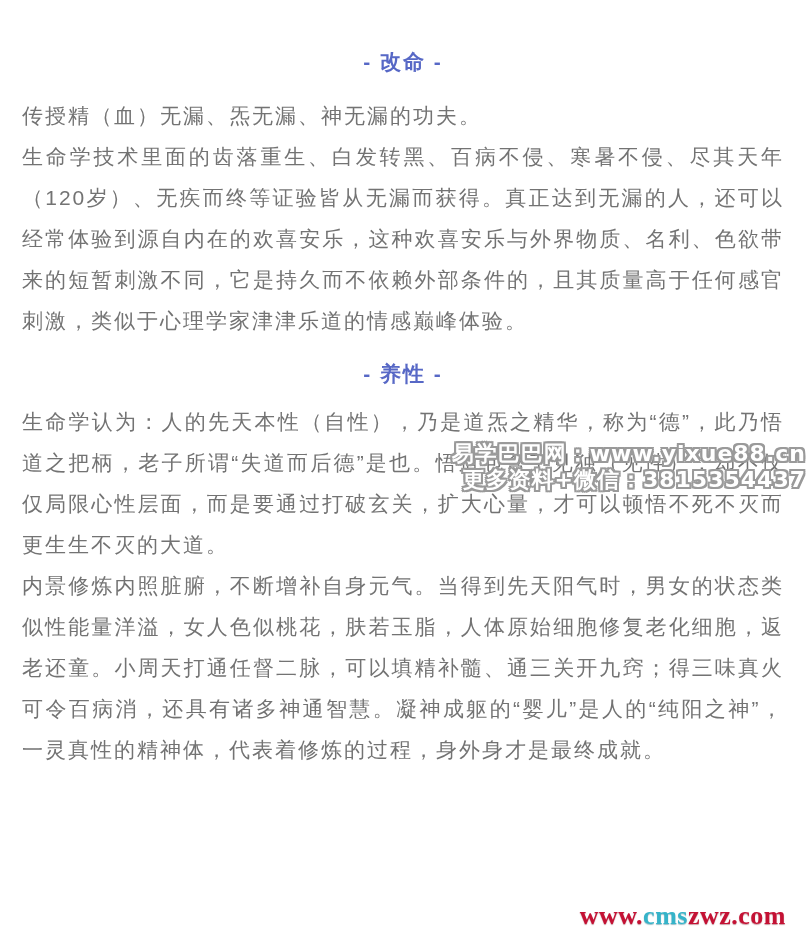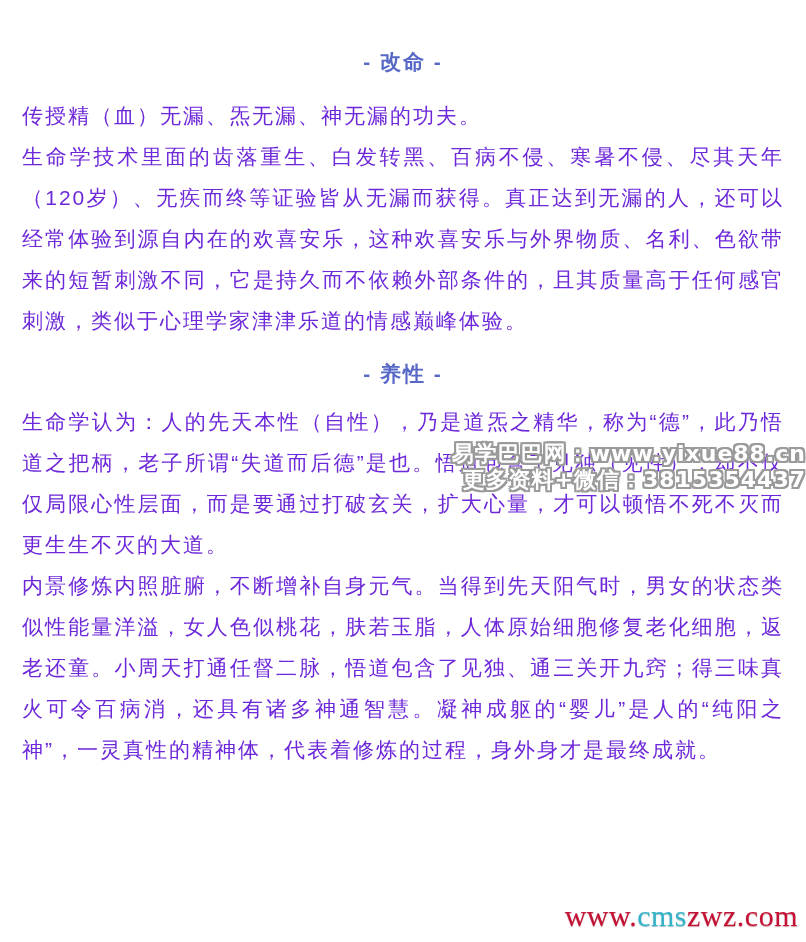--- a/index.html
+++ b/index.html
@@ -26,21 +26,21 @@
     line-height: 28px;
     letter-spacing: 2px;
   }
   .sec-heading.second {
     margin-top: 19px;
   }
   .para {
     margin: 0;
     font-size: 21px;
     line-height: 41px;
-    color: #6d28d9;
+    color: #737373;
     letter-spacing: 2px;
     text-align: justify;
     text-justify: inter-ideograph;
     font-weight: 400;
   }
   .para.first-after-heading {
     margin-top: 19px;
   }
   .para.first-after-heading2 {
     margin-top: 13px;
@@ -58,24 +58,24 @@
     font-family: "DejaVu Sans", sans-serif;
     text-shadow:
       -2px -2px 0 #9a9a9a,  2px -2px 0 #9a9a9a,
       -2px  2px 0 #9a9a9a,  2px  2px 0 #9a9a9a,
        0   -2px 0 #9a9a9a,  0    2px 0 #9a9a9a,
       -2px  0   0 #9a9a9a,  2px  0   0 #9a9a9a;
   }
   .footer-url {
     position: absolute;
     top: 899px;
-    right: 8px;
+    right: 20px;
     font-family: "Liberation Serif", serif;
-    font-weight: normal;
-    font-size: 30px;
+    font-weight: bold;
+    font-size: 26px;
     line-height: 34px;
     letter-spacing: 0.5px;
   }
   .footer-url .red  { color: #c41134; text-shadow: 0 1px 1px rgba(120,0,20,0.4); }
   .footer-url .cyan { color: #35b3c9; text-shadow: 0 1px 1px rgba(0,90,110,0.4); }
 </style>
 </head>
 <body>
 
 <div class="page">
@@ -89,17 +89,17 @@
 
   <div class="watermark">
     <div>易学巴巴网：www.yixue88.cn</div>
     <div>更多资料+微信：3815354437</div>
   </div>
 
   <h2 class="sec-heading second">- 养性 -</h2>
 
   <p class="para first-after-heading2">生命学认为：人的先天本性（自性），乃是道炁之精华，称为“德”，此乃悟道之把柄，老子所谓“失道而后德”是也。悟道包含了见独（见性），却不仅仅局限心性层面，而是要通过打破玄关，扩大心量，才可以顿悟不死不灭而更生生不灭的大道。</p>
 
-  <p class="para">内景修炼内照脏腑，不断增补自身元气。当得到先天阳气时，男女的状态类似性能量洋溢，女人色似桃花，肤若玉脂，人体原始细胞修复老化细胞，返老还童。小周天打通任督二脉，悟道包含了见独、通三关开九窍；得三味真火可令百病消，还具有诸多神通智慧。凝神成躯的“婴儿”是人的“纯阳之神”，一灵真性的精神体，代表着修炼的过程，身外身才是最终成就。</p>
+  <p class="para">内景修炼内照脏腑，不断增补自身元气。当得到先天阳气时，男女的状态类似性能量洋溢，女人色似桃花，肤若玉脂，人体原始细胞修复老化细胞，返老还童。小周天打通任督二脉，可以填精补髓、通三关开九窍；得三味真火可令百病消，还具有诸多神通智慧。凝神成躯的“婴儿”是人的“纯阳之神”，一灵真性的精神体，代表着修炼的过程，身外身才是最终成就。</p>
 
   <div class="footer-url"><span class="red">www.</span><span class="cyan">cms</span><span class="red">zwz.com</span></div>
 
 </div>
 
 </body></html>

